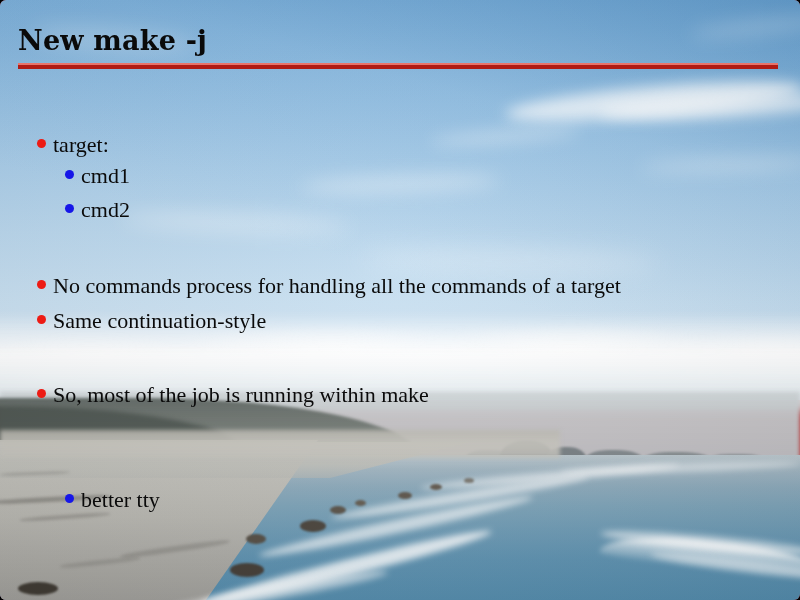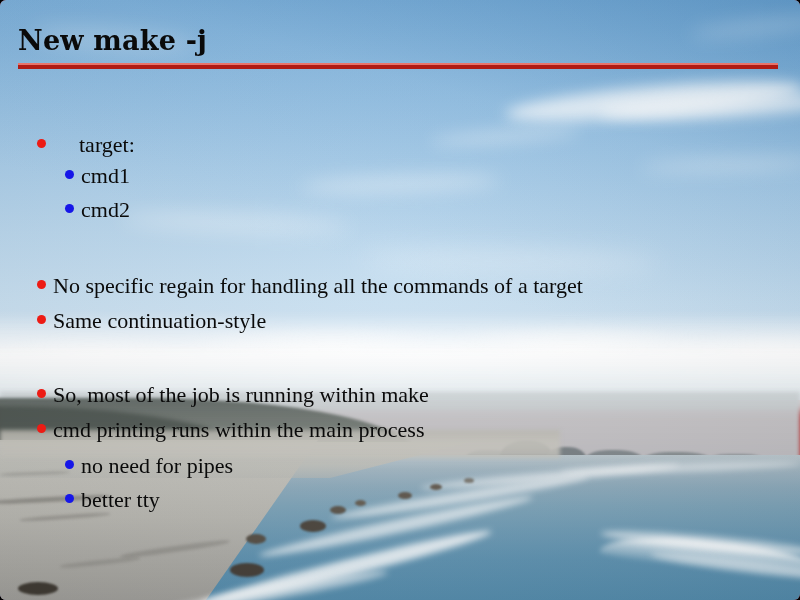--- a/index.html
+++ b/index.html
@@ -350,51 +350,43 @@
     <div class="clump k2"></div>
     <div class="clump k4"></div>
     <div class="clump k7"></div>
     <div class="photo-haze"></div>
   </div>
 
   <div class="title">New make -j</div>
   <div class="rule"></div>
 
   <div class="body">
-      <div class="bullet-row lvl1" style="top: 134px; gap: 26px;">
+      <div class="bullet-row lvl1" style="top: 134px;">
         <span class="dot"></span>
         <span class="btext">target:</span>
       </div>
       <div class="bullet-row lvl2" style="top: 165px;">
         <span class="dot"></span>
         <span class="btext">cmd1</span>
       </div>
       <div class="bullet-row lvl2" style="top: 199px;">
         <span class="dot"></span>
         <span class="btext">cmd2</span>
       </div>
       <div class="bullet-row lvl1" style="top: 275px;">
         <span class="dot"></span>
-        <span class="btext">No specific regain for handling all the commands of a target</span>
+        <span class="btext">No commands process for handling all the commands of a target</span>
       </div>
       <div class="bullet-row lvl1" style="top: 384px;">
         <span class="dot"></span>
         <span class="btext">So, most of the job is running within make</span>
       </div>
       <div class="bullet-row lvl1" style="top: 310px;">
         <span class="dot"></span>
         <span class="btext">Same continuation-style</span>
       </div>
-      <div class="bullet-row lvl1" style="top: 419px;">
-        <span class="dot"></span>
-        <span class="btext">cmd printing runs within the main process</span>
-      </div>
-      <div class="bullet-row lvl2" style="top: 455px;">
-        <span class="dot"></span>
-        <span class="btext">no need for pipes</span>
-      </div>
       <div class="bullet-row lvl2" style="top: 489px;">
         <span class="dot"></span>
         <span class="btext">better tty</span>
       </div>
     </div>
 
 </div>
 
 </body></html>

